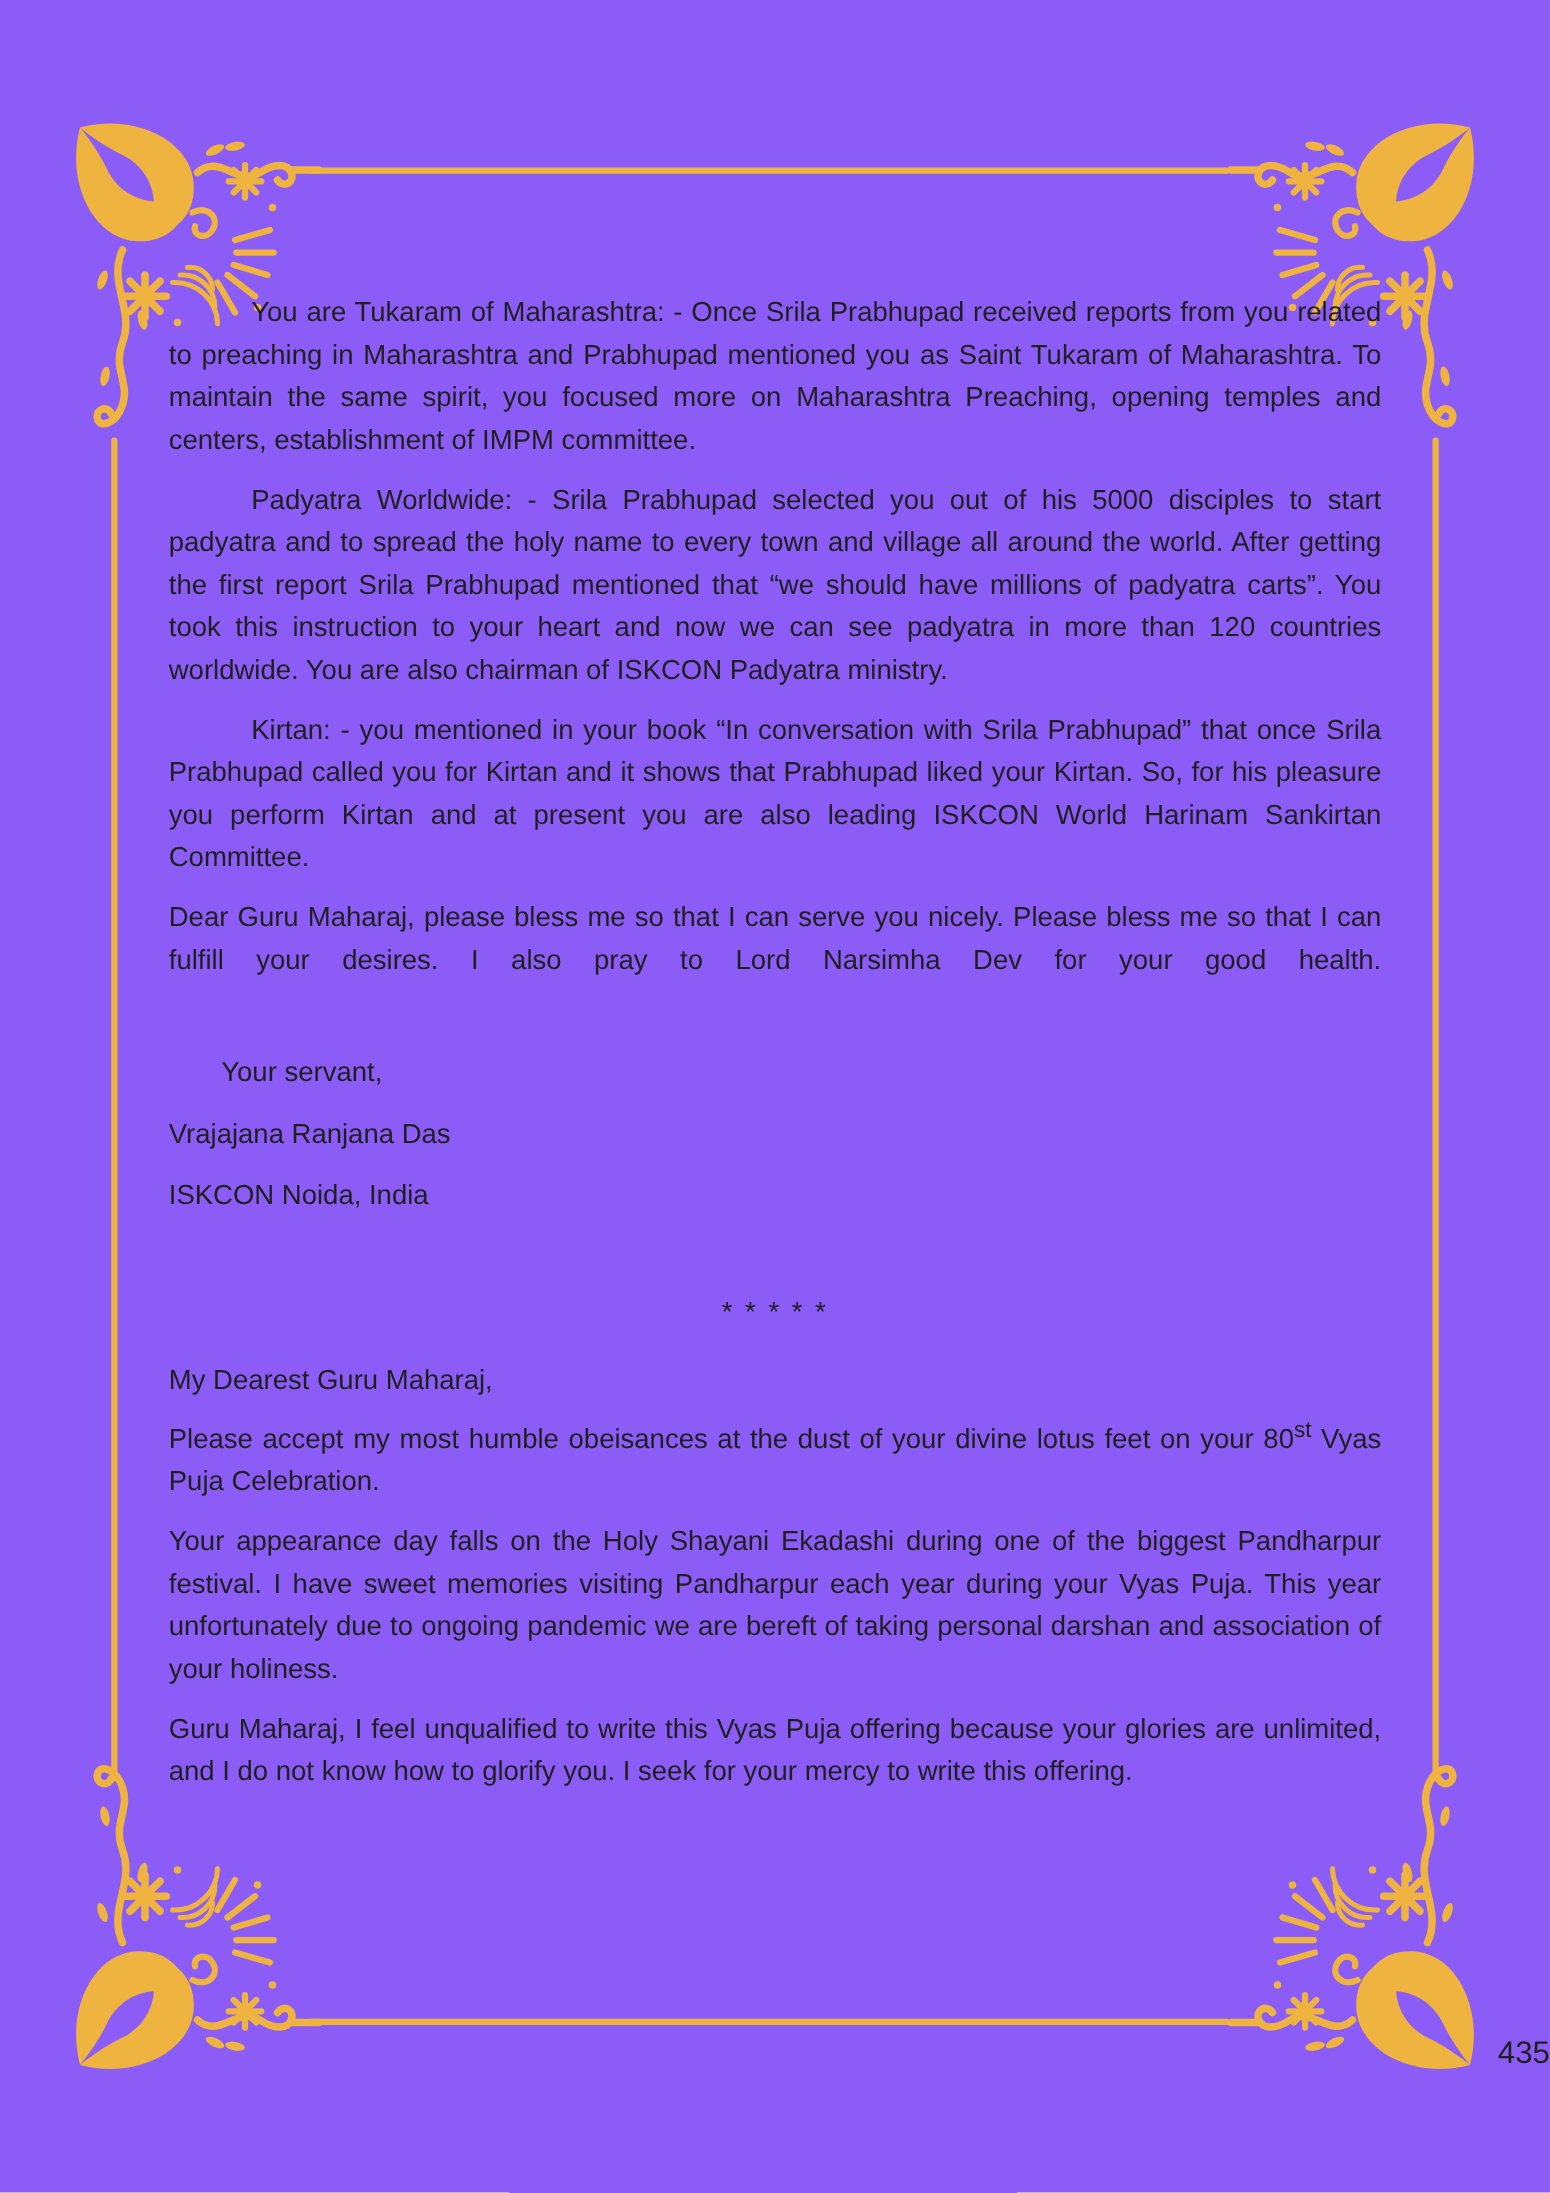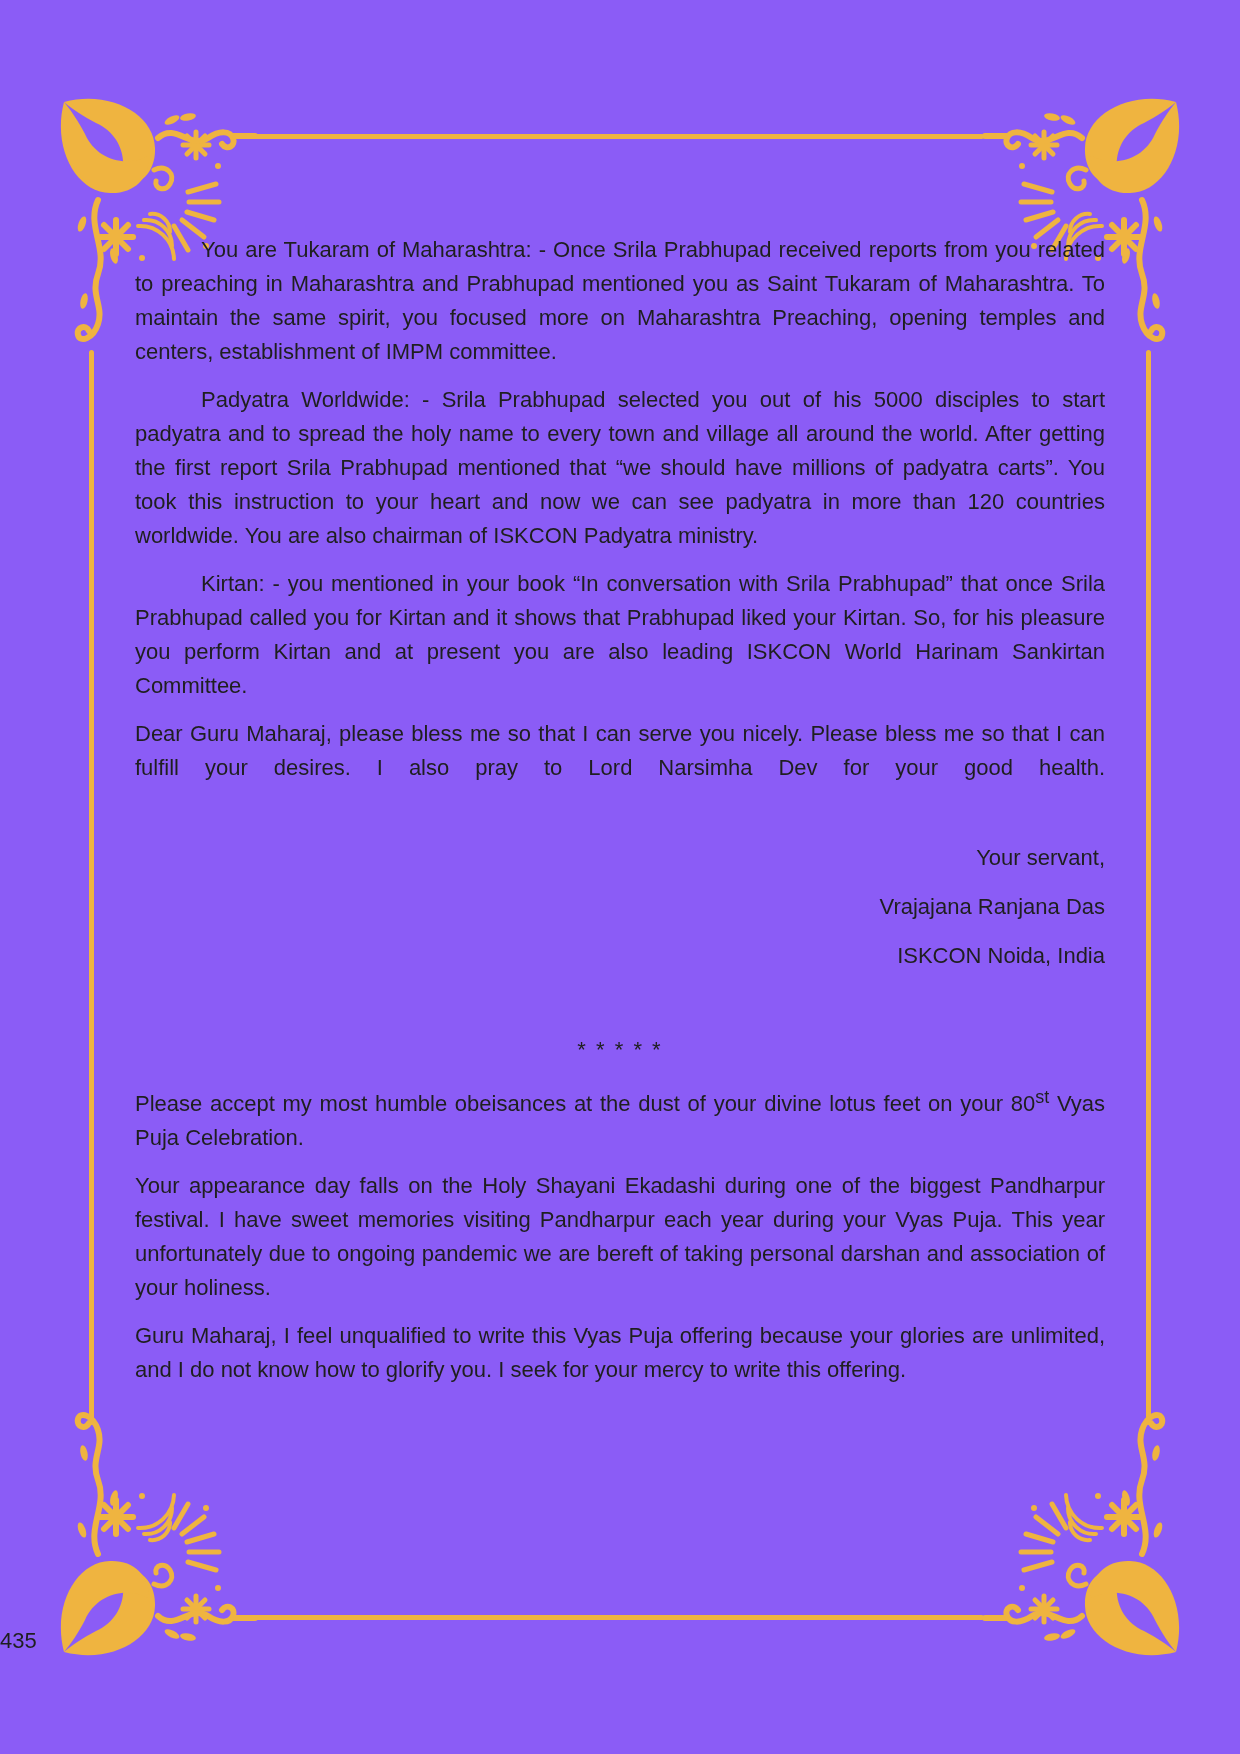--- a/index.html
+++ b/index.html
@@ -38,21 +38,21 @@
     top: 233px;
     width: 970px;
     font-size: 22px;
     line-height: 34px;
     text-align: justify;
   }
   .content p { margin: 0 0 14px 0; }
   p.first-indent { text-indent: 66px; }
   p.stretch-last { text-align-last: justify; }
 
-  .signoff p { margin: 0 0 15px 0; text-align: right; }
+  .signoff p { margin: 0 0 15px 0; text-align: left; }
   p.signoff-servant { margin-top: 56px; padding-left: 42px; }
 
   p.separator {
     text-align: center;
     text-align-last: center;
     margin: 60px 0 20px 0 !important;
     letter-spacing: 2px;
   }
   p.salutation { text-align: left; margin-bottom: 13px; }
 
@@ -60,22 +60,22 @@
     font-size: 18px;
     line-height: 0;
     vertical-align: super;
   }
 
   .page-number {
     position: absolute;
     left: 0;
     top: 1628px;
     width: 100%;
-    text-align: left;
-    font-size: 22px;
+    text-align: right;
+    font-size: 25px;
     color: #1F1F1F;
   }
 </style>
 </head>
 <body>
 
 <div class="page">
 
   <div class="frame">
     <div class="hline top"></div>
@@ -281,20 +281,21 @@
     <p class="stretch-last">Dear Guru Maharaj, please bless me so that I can serve you nicely. Please bless me so that I can fulfill your desires. I also pray to Lord Narsimha Dev for your good health.</p>
 
     <div class="signoff">
       <p class="signoff-servant">Your servant,</p>
       <p>Vrajajana Ranjana Das</p>
       <p>ISKCON Noida, India</p>
     </div>
 
     <p class="separator">* * * * *</p>
 
+    <p class="salutation">My Dearest Guru Maharaj,</p>
 
     <p><span>Please accept my most humble obeisances at the dust of your divine lotus feet on your 80</span><sup class="ord">st</sup><span> Vyas Puja Celebration.</span></p>
 
     <p>Your appearance day falls on the Holy Shayani Ekadashi during one of the biggest Pandharpur festival. I have sweet memories visiting Pandharpur each year during your Vyas Puja. This year unfortunately due to ongoing pandemic we are bereft of taking personal darshan and association of your holiness.</p>
     <p>Guru Maharaj, I feel unqualified to write this Vyas Puja offering because your glories are unlimited, and I do not know how to glorify you. I seek for your mercy to write this offering.</p>
 
   </div>
 
   <div class="page-number">435</div>
 

